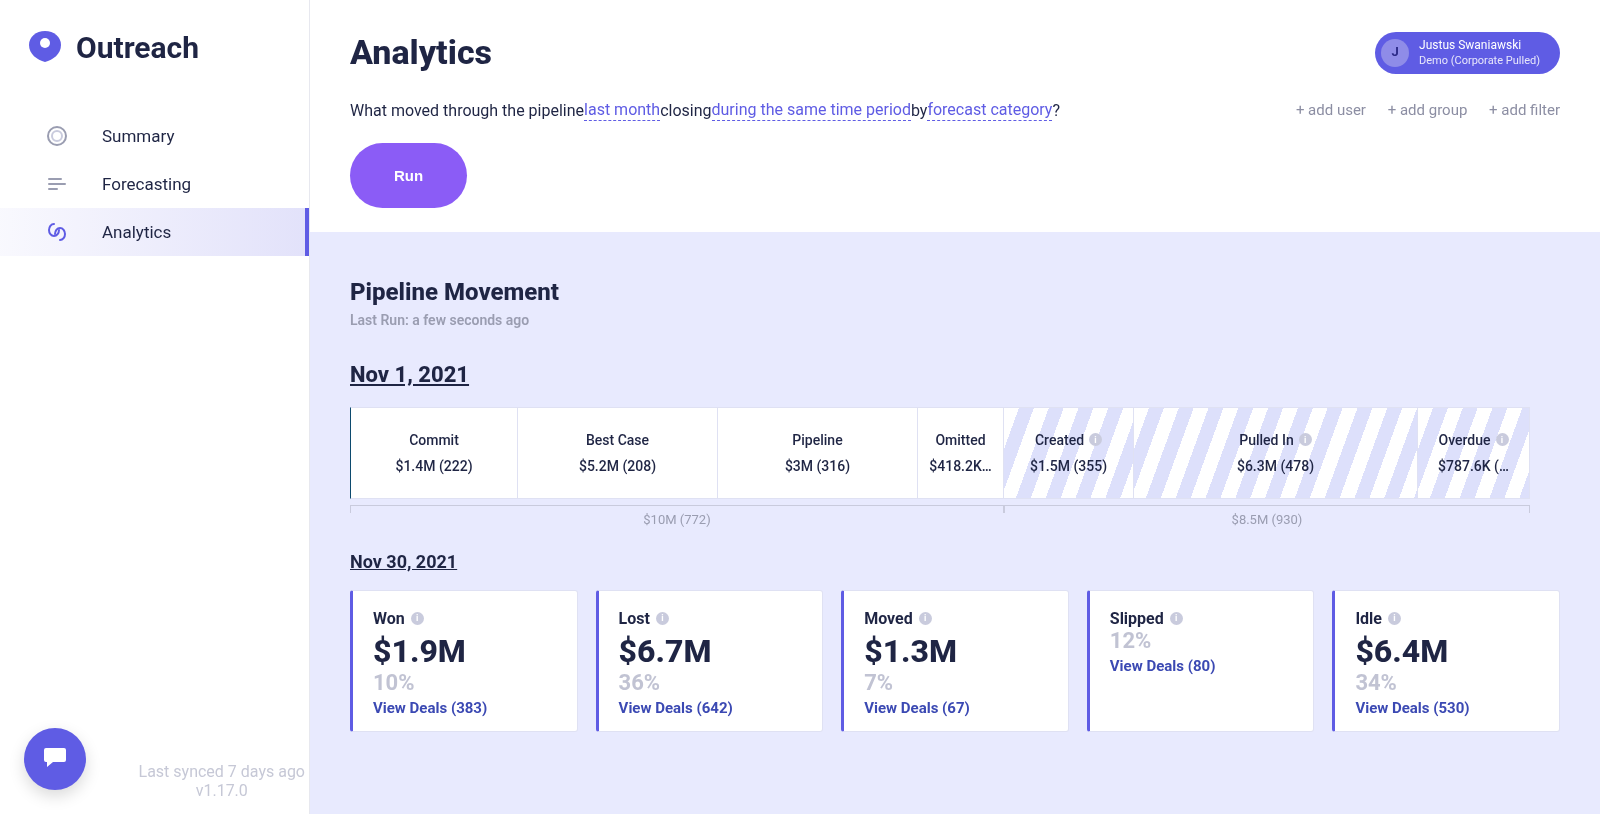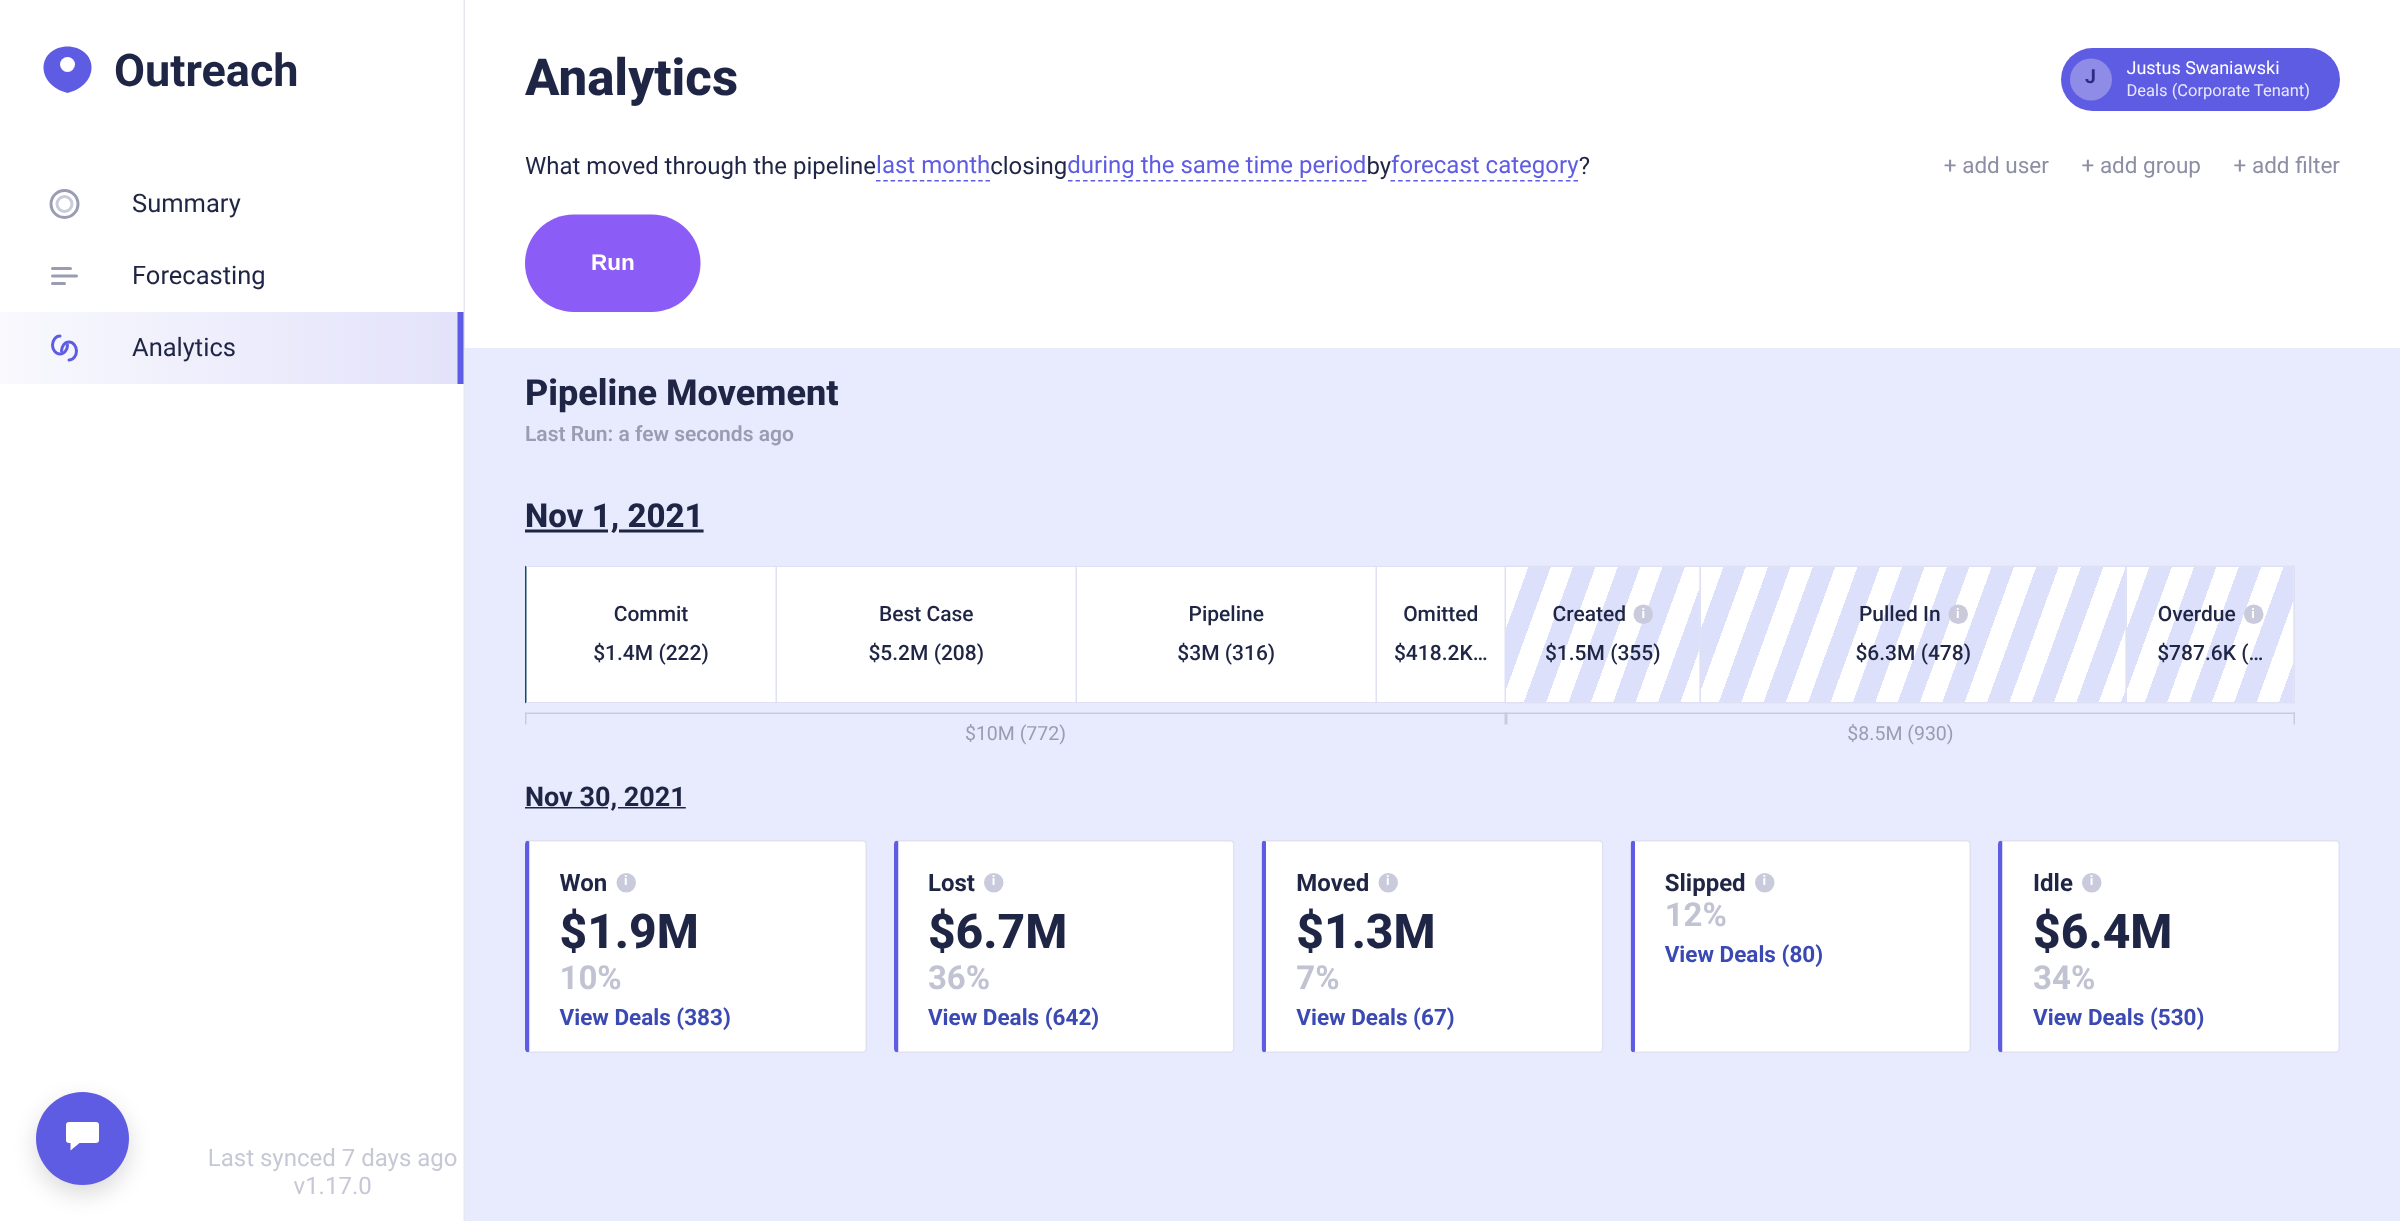--- a/index.html
+++ b/index.html
@@ -38,21 +38,21 @@
     font-weight: 700;
     color: #1f2544;
   }
   .nav {
     margin-top: 26px;
   }
   .nav-item {
     display: flex;
     align-items: center;
     height: 48px;
-    padding-left: 30px;
+    padding-left: 44px;
     font-size: 17px;
     color: #1f2544;
     cursor: pointer;
     position: relative;
   }
   .nav-item .icon-slot {
     width: 26px; height: 26px;
     display: inline-flex;
     align-items: center; justify-content: center;
     margin-right: 32px;
@@ -141,21 +141,21 @@
     border-radius: 999px;
     padding: 24px 44px;
     font-size: 15px;
     font-weight: 600;
     cursor: pointer;
   }
 
   .report {
     flex: 1;
     background: #e8eafe;
-    padding: 16px 40px 20px 40px;
+    padding: 46px 40px 20px 40px;
     overflow: auto;
   }
   .report-title {
     font-size: 24px;
     font-weight: 800;
     color: #1f2544;
   }
   .report-sub {
     color: #9a9db1;
     font-size: 14px;
@@ -304,21 +304,21 @@
     </div>
   </aside>
 
   <main class="main">
     <div class="header">
       <h1 class="page-title">Analytics</h1>
       <div class="user-pill">
         <span class="avatar">J</span>
         <span>
           <div>Justus Swaniawski</div>
-          <div class="u-sub">Deals (Corporate Tenant)</div>
+          <div class="u-sub">Demo (Corporate Pulled)</div>
         </span>
       </div>
     </div>
 
     <div class="query-row">
       <span>What moved through the pipeline </span>
       <span class="link-token">last month</span>
       <span> closing </span>
       <span class="link-token">during the same time period</span>
       <span> by </span>

